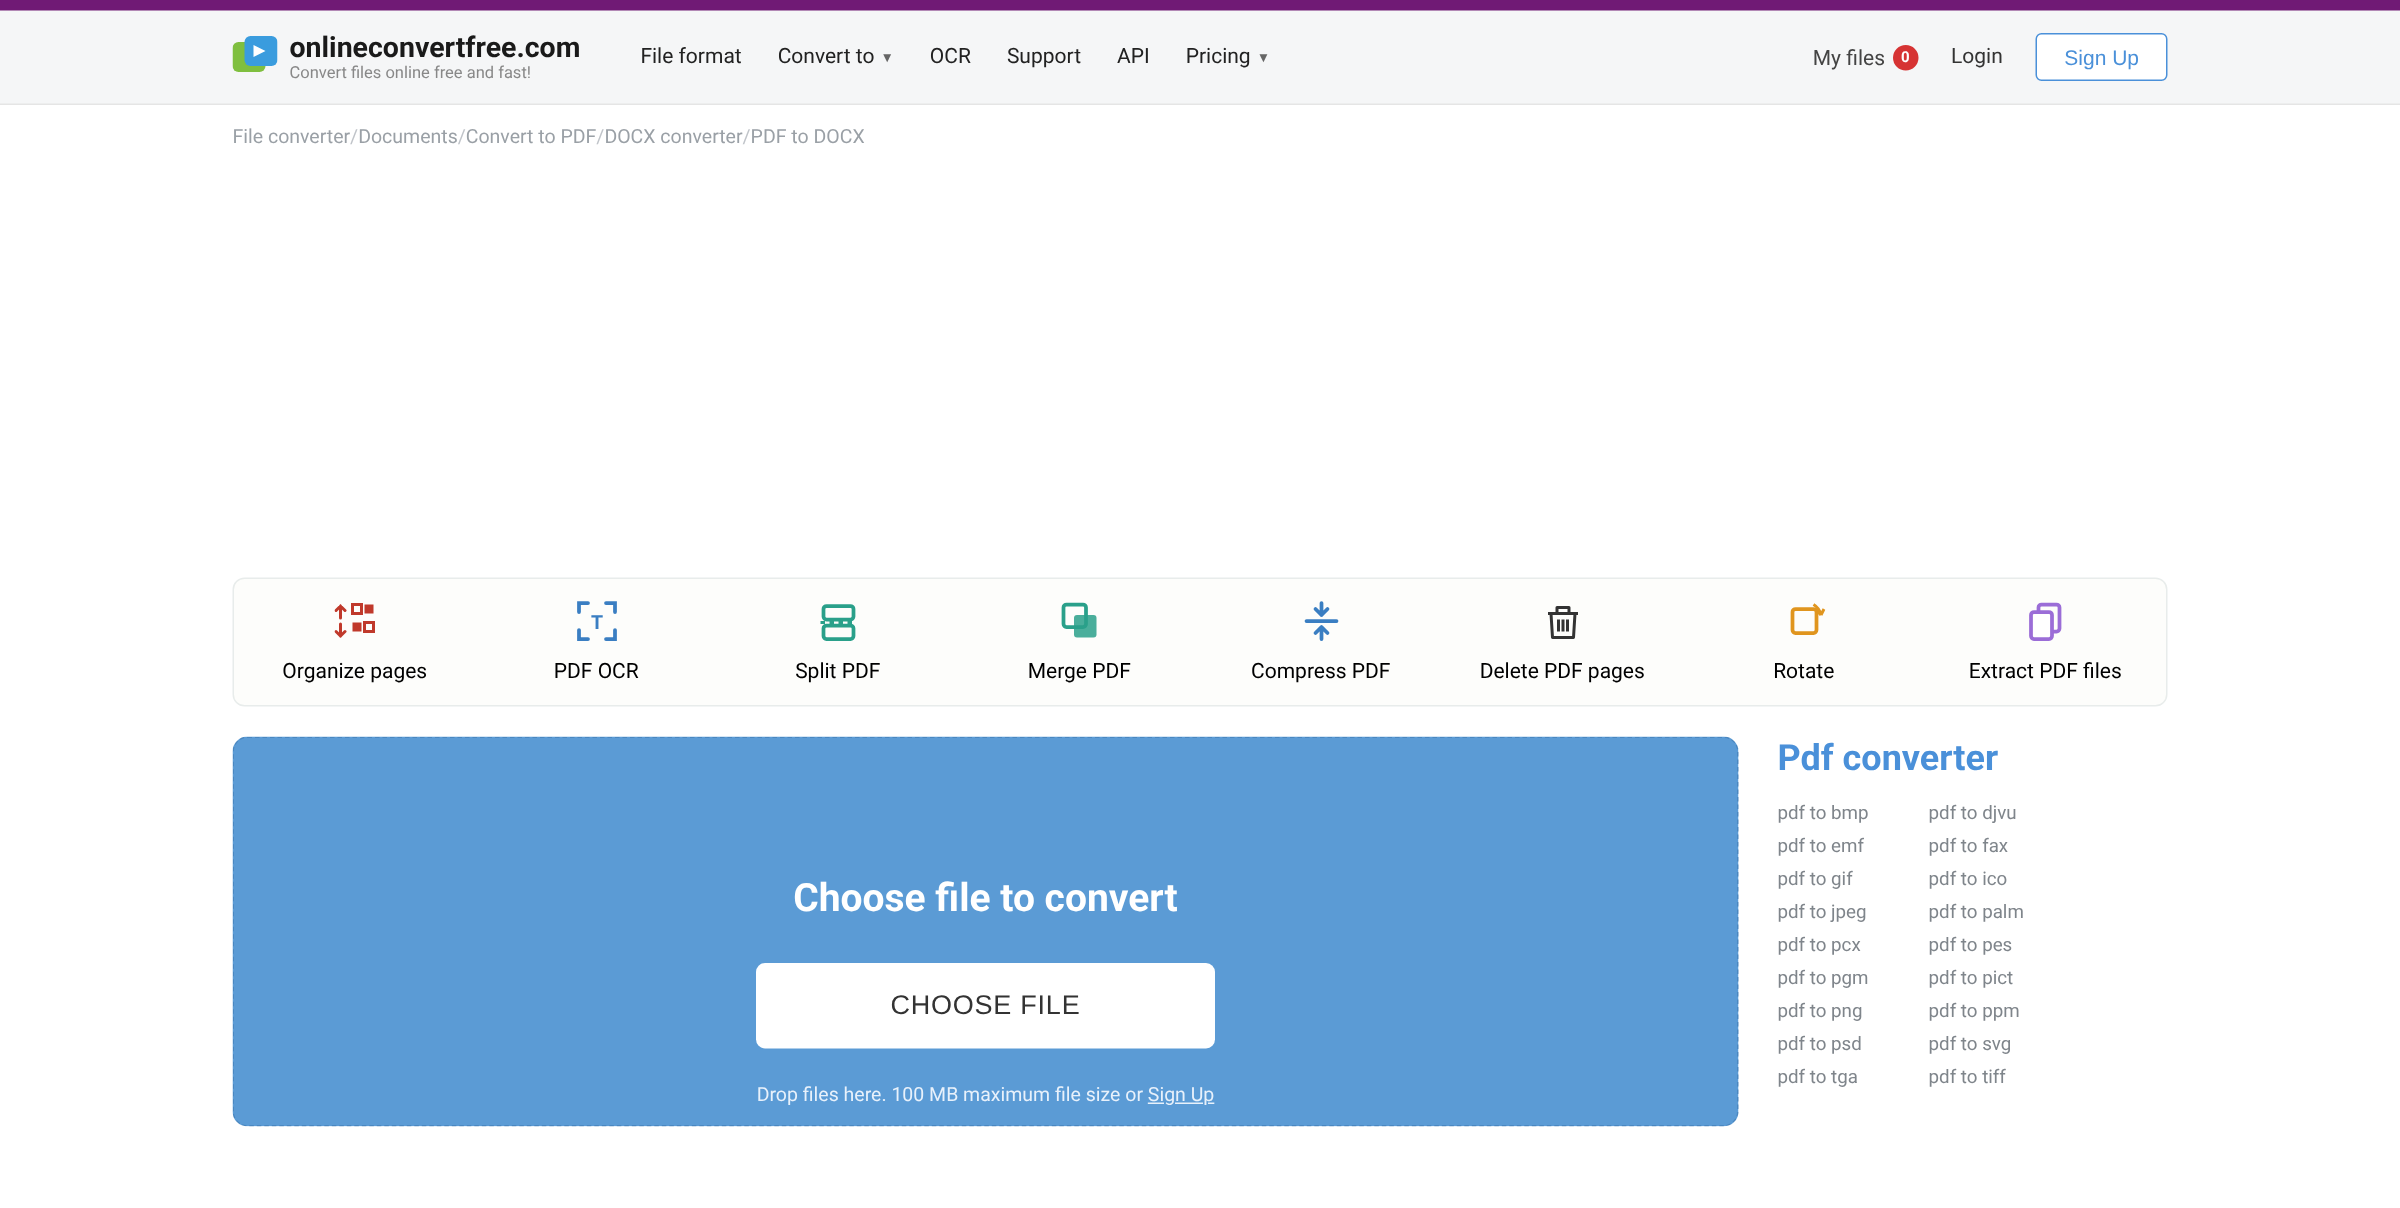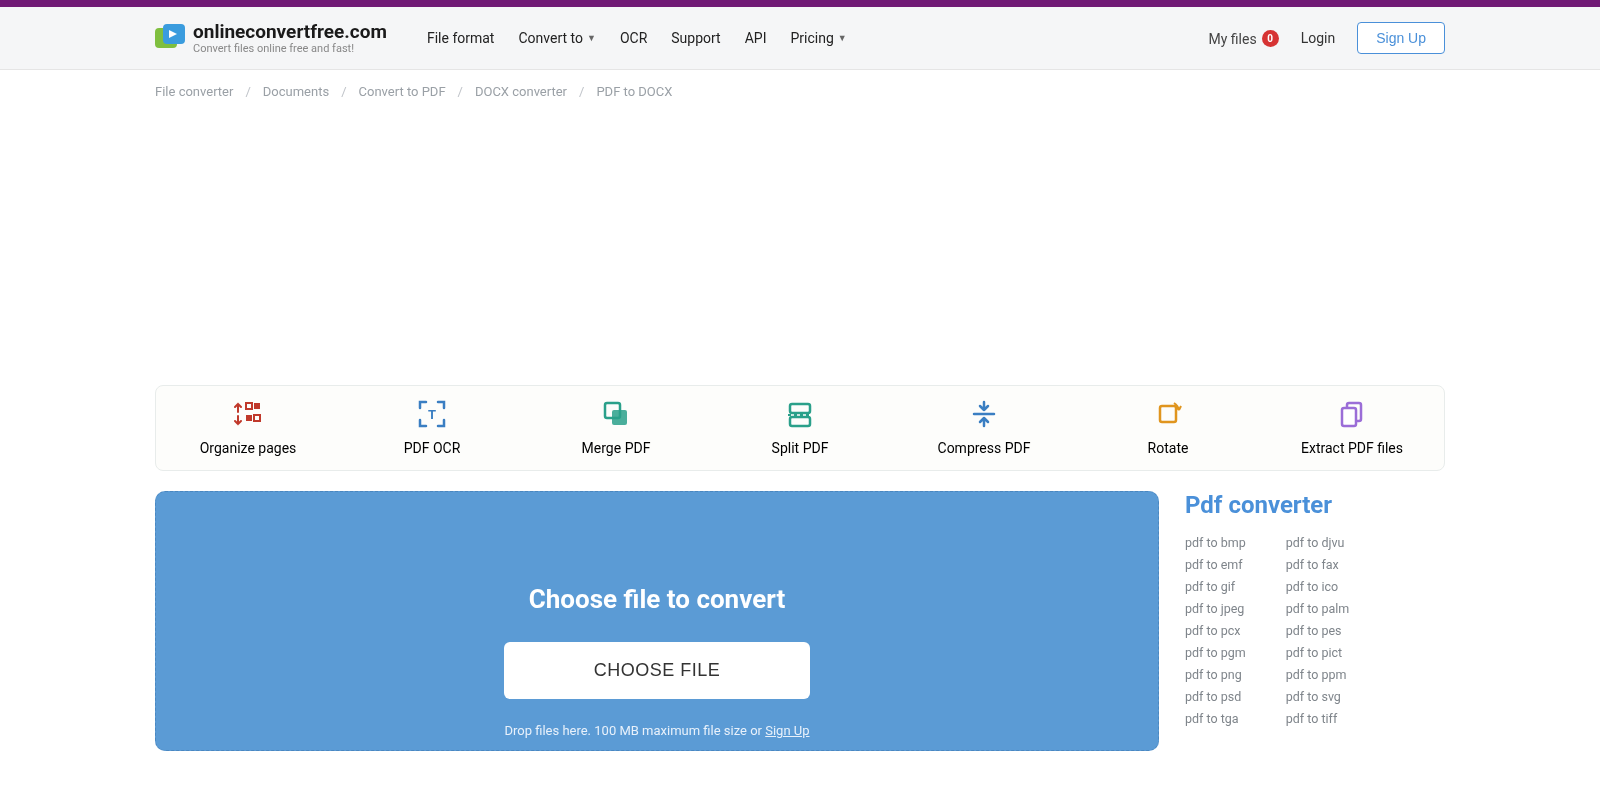--- a/index.html
+++ b/index.html
@@ -16,21 +16,21 @@
 .nav { display: flex; gap: 24px; align-items: center; text-align: right; }
 .nav-item { font-size: 14px; color: #222; cursor: pointer; display: flex; align-items: center; gap: 4px; }
 .chev { font-size: 9px; color: #666; }
 .header-right { margin-left: auto; display: flex; align-items: center; gap: 22px; }
 .myfiles { font-size: 14px; color: #444; display:flex; align-items:flex-end; gap:5px; cursor:pointer; }
 .badge { display:inline-flex; align-items:center; justify-content:center; width:17px; height:17px; border-radius:50%; background:#d63333; color:#fff; font-size:10px; font-weight:700; }
 .login { font-size:14px; color:#333; cursor:pointer; }
 .signup { border:1px solid #4a90d9; color:#4a90d9; background:#fff; padding:7px 18px; border-radius:4px; font-size:14px; cursor:pointer; }
 
 .container { max-width: 1290px; margin: 0 auto; }
-.breadcrumbs { display: flex; gap: 12px; font-size: 13px; color:#9aa0a6; padding: 14px 0 10px; }
+.breadcrumbs { display: flex; font-size: 13px; color:#9aa0a6; padding: 14px 0 10px; }
 .crumb { cursor:pointer; color:#9aa0a6; }
 .crumb-sep { color:#c0c4c9; }
 .page-title { font-size: 42px; font-weight: 800; color:#1a1a1a; margin-top: 6px; margin-bottom: 28px; }
 
 .ad-space { height: 230px; margin-bottom: 46px; }
 
 .tool-strip { border:1px solid #e8eceb; background:#fdfdfb; border-radius:8px; display:flex; padding:14px 0; margin-bottom: 20px; }
 .tool { flex:1; display:flex; flex-direction:column; align-items:center; gap:12px; cursor:pointer; }
 .tool-icon { width:28px; height:28px; display:flex; align-items:center; justify-content:center; }
 .tool-label { font-size:14px; color:#000000; }
@@ -133,44 +133,52 @@
         <svg viewBox="0 0 28 28">
             <path d="M2 8 L2 2 L8 2 M20 2 L26 2 L26 8 M26 20 L26 26 L20 26 M8 26 L2 26 L2 20" stroke="#3a7ec2" stroke-width="2.5" fill="none" stroke-linecap="round"></path>
             <text x="14" y="19" text-anchor="middle" font-size="13" font-weight="700" fill="#3a7ec2">T</text>
           </svg>
       </div>
       <span class="tool-label">PDF OCR</span>
     </div>
     <div class="tool">
       <div class="tool-icon">
         <svg viewBox="0 0 28 28">
-            <rect x="3" y="3" width="15" height="15" rx="2" fill="none" stroke="#2aa08a" stroke-width="2.5"></rect>
-            <rect x="10" y="10" width="15" height="15" rx="2" fill="#2aa08a" opacity="0.85"></rect>
-          </svg>
-      </div>
-      <span class="tool-label">Merge PDF</span>
-    </div>
-    <div class="tool">
-      <div class="tool-icon">
-        <svg viewBox="0 0 28 28">
             <rect x="4" y="4" width="20" height="9" rx="2" fill="none" stroke="#2aa08a" stroke-width="2.5"></rect>
             <rect x="4" y="17" width="20" height="9" rx="2" fill="none" stroke="#2aa08a" stroke-width="2.5"></rect>
             <line x1="2" y1="15" x2="26" y2="15" stroke="#2aa08a" stroke-width="2" stroke-dasharray="3 3"></line>
           </svg>
       </div>
       <span class="tool-label">Split PDF</span>
     </div>
     <div class="tool">
       <div class="tool-icon">
         <svg viewBox="0 0 28 28">
+            <rect x="3" y="3" width="15" height="15" rx="2" fill="none" stroke="#2aa08a" stroke-width="2.5"></rect>
+            <rect x="10" y="10" width="15" height="15" rx="2" fill="#2aa08a" opacity="0.85"></rect>
+          </svg>
+      </div>
+      <span class="tool-label">Merge PDF</span>
+    </div>
+    <div class="tool">
+      <div class="tool-icon">
+        <svg viewBox="0 0 28 28">
             <path d="M14 2 L14 10 M10 6 L14 10 L18 6 M14 26 L14 18 M10 22 L14 18 L18 22" stroke="#3a7ec2" stroke-width="2.5" fill="none" stroke-linecap="round" stroke-linejoin="round"></path>
             <line x1="4" y1="14" x2="24" y2="14" stroke="#3a7ec2" stroke-width="2.5" stroke-linecap="round"></line>
           </svg>
       </div>
       <span class="tool-label">Compress PDF</span>
+    </div>
+    <div class="tool">
+      <div class="tool-icon">
+        <svg viewBox="0 0 28 28">
+            <path d="M6 9 L22 9 L21 25 L7 25 Z M4 9 L24 9 M10 5 L18 5 L18 9 L10 9 Z M11 13 L11 21 M14 13 L14 21 M17 13 L17 21" stroke="#333" stroke-width="2" fill="none" stroke-linejoin="round"></path>
+          </svg>
+      </div>
+      <span class="tool-label">Delete PDF pages</span>
     </div>
     <div class="tool">
       <div class="tool-icon">
         <svg viewBox="0 0 28 28">
             <rect x="6" y="6" width="16" height="16" rx="2" fill="none" stroke="#e0951e" stroke-width="2.5"></rect>
             <path d="M20 3 A 11 11 0 0 1 25 10 M25 10 L22 7 M25 10 L27 6" stroke="#e0951e" stroke-width="2" fill="none"></path>
           </svg>
       </div>
       <span class="tool-label">Rotate</span>
     </div>

